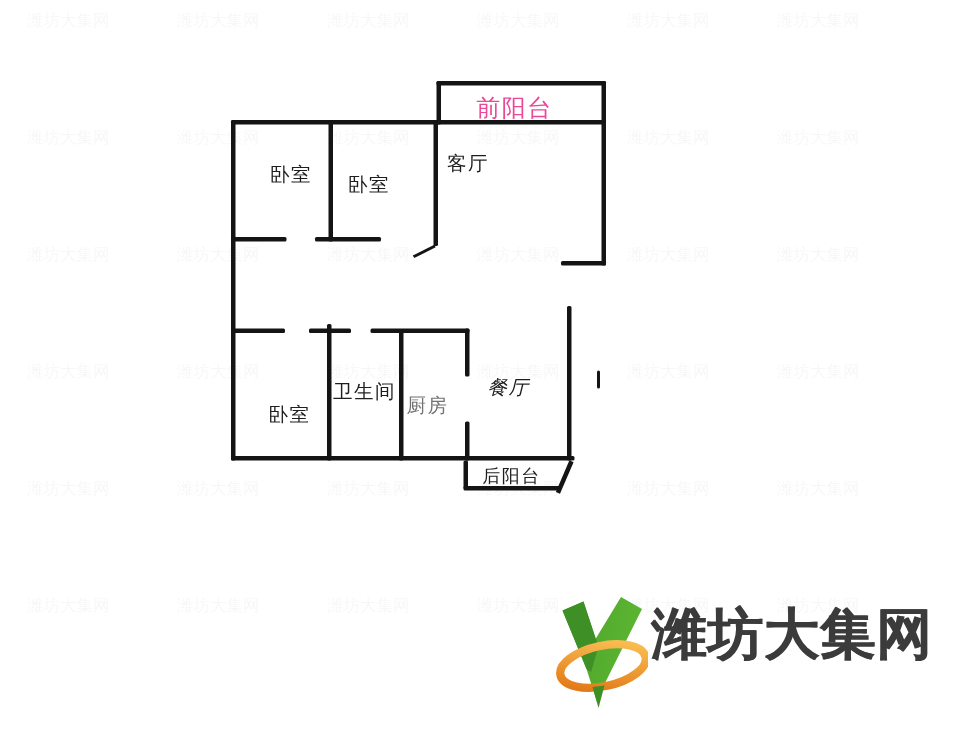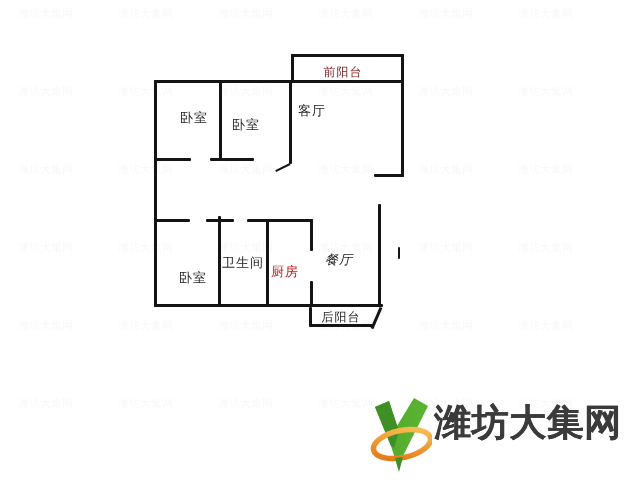--- a/index.html
+++ b/index.html
@@ -127,27 +127,27 @@
       <div class="wall" style="left: 266px; top: 220px; width: 3px; height: 87px; background: rgb(20, 20, 20);"></div>
       <div class="wall" style="left: 310px; top: 219px; width: 3px; height: 32px; background: rgb(20, 20, 20);"></div>
       <div class="wall" style="left: 310px; top: 281px; width: 3px; height: 26px; background: rgb(20, 20, 20);"></div>
       <div class="wall" style="left: 378px; top: 204px; width: 3px; height: 103px; background: rgb(20, 20, 20);"></div>
       <div class="wall" style="left: 154px; top: 304px; width: 229px; height: 3px; background: rgb(20, 20, 20);"></div>
       <div class="wall" style="left: 309px; top: 307px; width: 3px; height: 19px; background: rgb(20, 20, 20);"></div>
       <div class="wall" style="left: 309px; top: 324px; width: 65px; height: 3px; background: rgb(20, 20, 20);"></div>
       <div class="wall" style="left: 398px; top: 247px; width: 2px; height: 12px; background: rgb(20, 20, 20);"></div>
       <div class="diag" style="left: 290px; top: 163px; width: 15.6525px; height: 2px; transform: rotate(153.435deg); background: rgb(20, 20, 20);"></div>
       <div class="diag" style="left: 381px; top: 306px; width: 22.8473px; height: 3px; transform: rotate(113.199deg); background: rgb(20, 20, 20);"></div>
-      <div class="room-label" style="left: 343px; top: 72px; font-size: 12px; color: #7f1d1d;">前阳台</div>
+      <div class="room-label" style="left: 343px; top: 72px; font-size: 16px; color: #ec4899;">前阳台</div>
       <div class="room-label" style="left: 194px; top: 117px; font-size: 13px; color: rgb(30, 30, 30);">卧室</div>
       <div class="room-label" style="left: 246px; top: 124px; font-size: 13px; color: rgb(30, 30, 30);">卧室</div>
       <div class="room-label" style="left: 312px; top: 110px; font-size: 13px; color: rgb(30, 30, 30);">客厅</div>
       <div class="room-label" style="left: 193px; top: 277px; font-size: 13px; color: rgb(30, 30, 30);">卧室</div>
       <div class="room-label" style="left: 243px; top: 262px; font-size: 13px; color: rgb(30, 30, 30);">卫生间</div>
-      <div class="room-label" style="left: 285px; top: 271px; font-size: 13px; color: #b91c1c;">厨房</div>
+      <div class="room-label" style="left: 285px; top: 271px; font-size: 13px; color: #737373;">厨房</div>
       <div class="room-label" style="left: 339px; top: 259px; font-size: 13px; color: rgb(30, 30, 30); font-style: italic;">餐厅</div>
       <div class="room-label" style="left: 341px; top: 317px; font-size: 12px; color: rgb(30, 30, 30);">后阳台</div>
     </div>
 
   <div class="logo">
     <svg class="logo-icon" viewBox="0 0 66 84" aria-hidden="true">
       <defs>
         <linearGradient id="gGreen" x1="0" y1="0" x2="1" y2="0.2">
           <stop id="gv1" offset="0" stop-color="#4da32c"></stop>
           <stop id="gv2" offset="1" stop-color="#5cb531"></stop>

